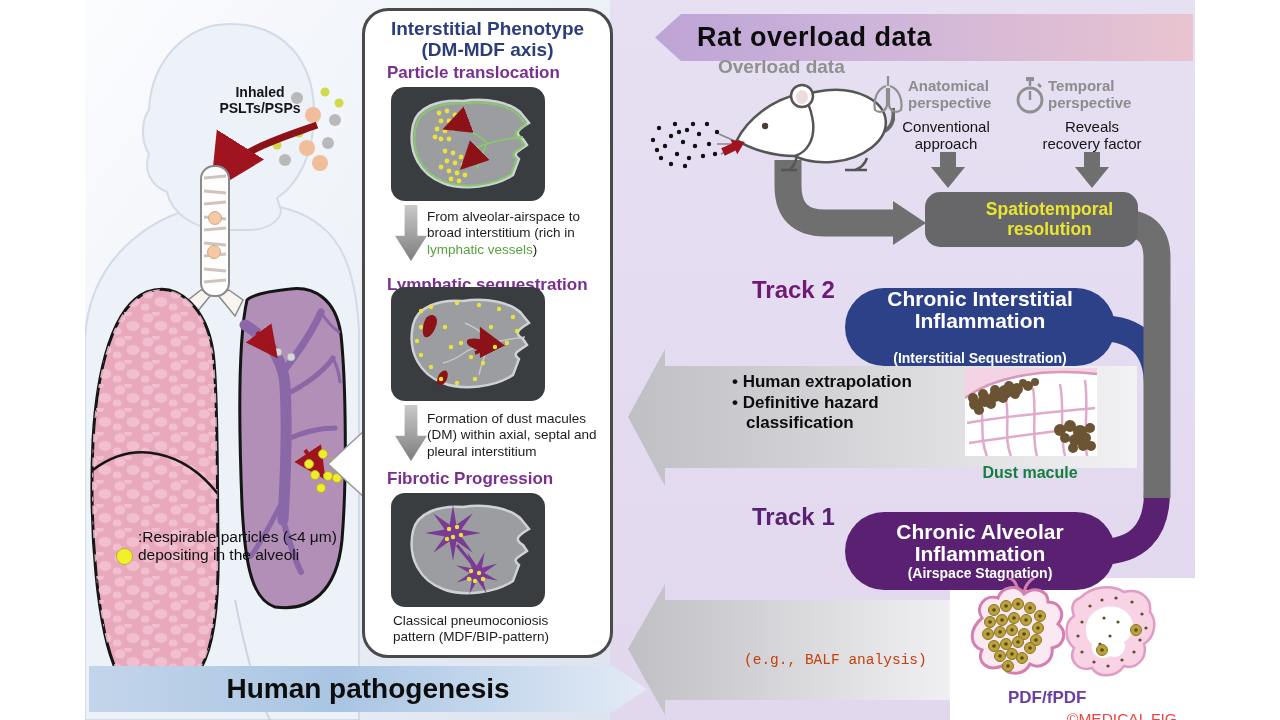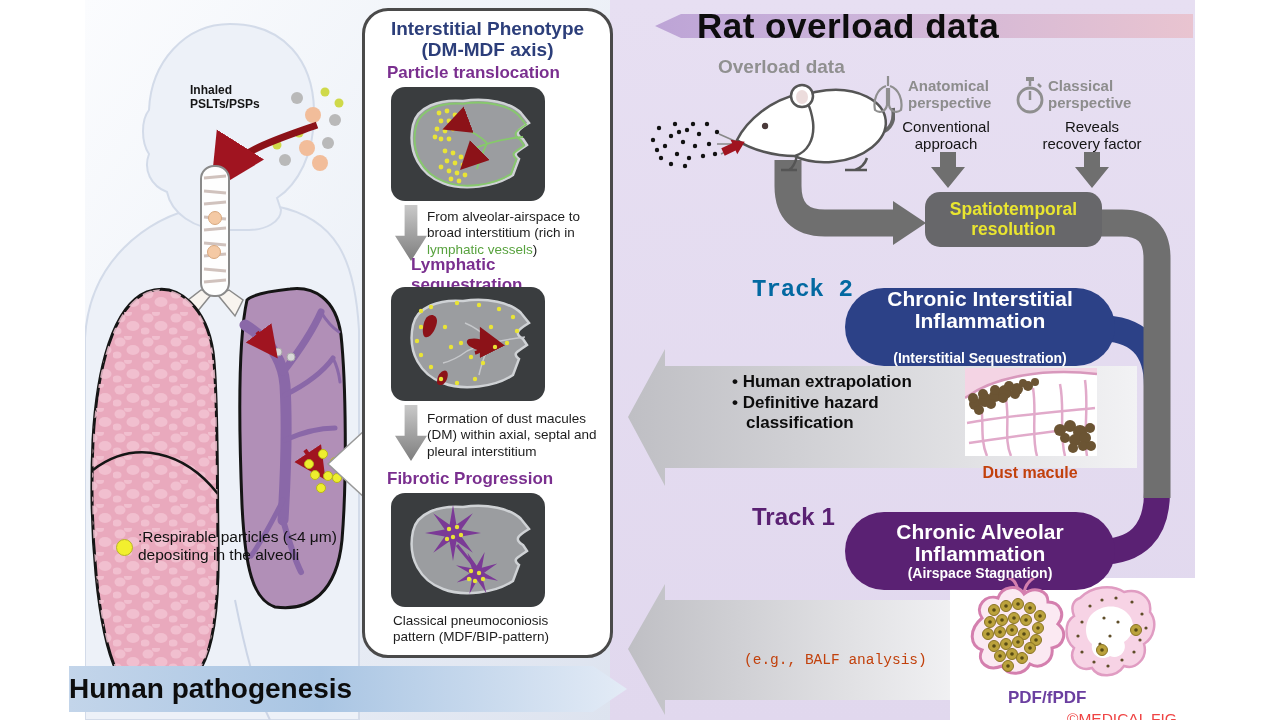--- a/index.html
+++ b/index.html
@@ -4,61 +4,61 @@
 <style>
   html,body{margin:0;padding:0;background:#ffffff;font-family:"Liberation Sans",sans-serif;}
   #stage{position:relative;width:1280px;height:720px;overflow:hidden;background:#ffffff;}
   .abs{position:absolute;}
   .ml{white-space:pre-line;}
   
   #bg-left{left:85px;top:0;width:525px;height:720px;z-index:1;}
   #bg-right{left:610px;top:0;width:585px;height:720px;z-index:1;}
   #white-br{left:950px;top:578px;width:245px;height:142px;background:#ffffff;z-index:2;}
   
-  #banner-rat{left:655px;top:14px;width:538px;height:24px;z-index:4;
+  #banner-rat{left:655px;top:14px;width:538px;height:47px;z-index:4;
     background:linear-gradient(90deg,#bda4d6 0%,#cbb3da 35%,#e9c4d0 100%);
     clip-path:polygon(26px 0,100% 0,100% 100%,26px 100%,0 50%);
     display:flex;align-items:center;padding-left:42px;box-sizing:border-box;
-    font-size:35px;font-weight:bold;color:#0d0d0d;letter-spacing:.5px;}
-  #banner-human{left:69px;top:666px;width:558px;height:46px;z-index:2;
+    font-size:27px;font-weight:bold;color:#0d0d0d;letter-spacing:.5px;}
+  #banner-human{left:89px;top:666px;width:558px;height:46px;z-index:2;
     background:linear-gradient(90deg,#c3d5ea 0%,#a9c5e3 45%,#e3ebf6 100%);
     clip-path:polygon(0 0,524px 0,558px 50%,524px 100%,0 100%);
-    display:flex;align-items:center;justify-content:flex-start;
+    display:flex;align-items:center;justify-content:center;
     font-size:28px;font-weight:bold;color:#0d0d0d;}
   
-  #inhaled{left:190px;top:84px;width:140px;text-align:left;font-size:12px;font-weight:600;color:#151515;line-height:1.15;z-index:4;}
-  #legend{left:116px;top:528px;width:260px;display:flex;gap:5px;z-index:4;align-items:center;}
+  #inhaled{left:190px;top:84px;width:140px;text-align:center;font-size:14px;font-weight:600;color:#151515;line-height:1.15;z-index:4;}
+  #legend{left:116px;top:528px;width:260px;display:flex;gap:5px;z-index:4;align-items:flex-end;}
   #legend .dot{width:15px;height:15px;border-radius:50%;background:#f2ef2e;border:1.5px solid #b8b32a;margin-top:2px;flex:none;}
   #legend .txt{font-size:15.5px;color:#111;line-height:1.18;}
   
   #panel{left:362px;top:8px;width:251px;height:650px;background:#ffffff;border:3px solid #4a4a4a;border-radius:26px;z-index:3;box-sizing:border-box;}
   #panel .t{position:absolute;left:0;top:8px;width:100%;text-align:center;font-size:19px;font-weight:bold;color:#2c3e7a;line-height:1.1;}
   #panel .h{position:absolute;font-size:17px;font-weight:bold;color:#7a2f8f;}
   #panel .cap{position:absolute;font-size:13.5px;color:#1c1c1c;line-height:1.22;}
   #panel .green{color:#58a23e;}
   .darrow{position:absolute;width:32px;height:56px;background:linear-gradient(#c9c9c9,#7e7e7e);
     clip-path:polygon(30% 0,70% 0,70% 55%,100% 55%,50% 100%,0 55%,30% 55%);}
   
   #overload-label{left:718px;top:56px;font-size:19px;font-weight:bold;color:#909090;z-index:4;}
   .persp-title{font-size:15px;font-weight:bold;color:#8d8d8d;line-height:1.1;z-index:4;}
   .persp-sub{font-size:15px;color:#141414;line-height:1.15;text-align:center;z-index:4;}
   #spatio{left:925px;top:192px;width:177px;height:55px;background:#67676a;border-radius:15px;z-index:4;
     display:flex;align-items:center;justify-content:center;text-align:center;
-    font-size:17.5px;font-weight:bold;color:#e9e530;line-height:1.12;}
+    font-size:17.5px;font-weight:bold;color:#e9e530;line-height:1.12;padding-left:36px;}
   .track-label{font-size:24px;font-weight:bold;z-index:4;}
   .pill{width:270px;height:78px;border-radius:39px;z-index:4;display:flex;flex-direction:column;align-items:center;justify-content:center;text-align:center;color:#fff;}
   .pill .pt{font-size:21px;font-weight:bold;line-height:1.04;}
   .pill .ps{font-size:14px;font-weight:bold;margin-top:1px;}
   #pill2{left:845px;top:288px;background:#2c4187;justify-content:space-between;}
   #pill1{left:845px;top:512px;background:#5a2173;}
   .blist{z-index:4;margin:0;padding:0;list-style:none;}
   .blist li{font-size:17px;font-weight:bold;color:#0d0d0d;line-height:1.22;padding-left:14px;text-indent:-14px;}
   .blist li::before{content:"• ";}
   #note1{left:744px;top:652px;font-size:14.5px;color:#c2410c;z-index:4;font-family:Liberation Mono, monospace;}
-  #dust-label{left:960px;top:464px;width:140px;text-align:center;font-size:16px;font-weight:bold;color:#c2410c;z-index:5;}
+  #dust-label{left:960px;top:464px;width:140px;text-align:center;font-size:16px;font-weight:bold;color:#15803d;z-index:5;}
   #pdf-label{left:1008px;top:688px;font-size:17px;font-weight:bold;color:#6b3fa0;z-index:5;}
   #credit{left:1067px;top:690px;font-size:15.5px;color:#ef4444;z-index:5;margin-top:20px;}
   svg{display:block;}
   .z4{z-index:4;}
 </style>
 </head>
 <body>
 
 <div id="stage">
 
@@ -246,21 +246,21 @@
           <circle cx="50" cy="80" r="2.4"></circle>
           <circle cx="74" cy="88" r="2.4"></circle>
           <circle cx="60" cy="92" r="2.4"></circle>
           <circle cx="68" cy="94" r="2.4"></circle>
       </g>
       <path d="M 74 34 L 58 40" stroke="#8c1218" stroke-width="3.5" marker-end="url(#ra-1)"></path>
       <path d="M 88 64 L 74 78" stroke="#8c1218" stroke-width="3.5" marker-end="url(#ra-1)"></path>
     </svg>
     <div class="darrow" style="left:30px;top:194px;"></div>
     <div class="cap" style="left:62px;top:198px;width:178px;"><span>From alveolar-airspace to broad interstitium (rich in </span><span class="green">lymphatic vessels</span><span>)</span></div>
-    <div class="h" style="left:22px;top:244px;margin-left:24px;">Lymphatic sequestration</div>
+    <div class="h" style="left:22px;top:264px;">Lymphatic sequestration</div>
     <svg class="abs" style="left:26px;top:276px;" width="154" height="114" viewBox="0 0 154 114">
       <defs>
           <marker id="ra-2" markerWidth="9" markerHeight="9" refX="6" refY="4" orient="auto">
             <path d="M0,0 L8,4 L0,8 z" fill="#8c1218"></path>
           </marker>
         </defs>
       <rect x="0" y="0" width="154" height="114" rx="14" fill="#3a3d3f"></rect>
       <path d="M 22 38 C 26 20 48 12 72 14 C 96 10 120 16 130 26 L 138 36 C 128 42 122 46 132 52 L 136 58 C 128 64 120 66 128 72 L 122 88 C 104 100 72 104 52 96 C 30 88 16 66 22 38 Z" fill="#9b9da0" stroke="#cfd2d5" stroke-width="2.5"></path>
       <g stroke="#c6c8cb" stroke-width="1.5" fill="none">
         <path d="M 134 50 C 104 54 88 58 76 64"></path>
@@ -383,29 +383,29 @@
   <div class="abs persp-sub ml" style="left:888px;top:118px;width:116px;">Conventional
 approach</div>
 
   <svg class="abs z4" style="left:1014px;top:76px;" width="32" height="40" viewBox="0 0 32 40">
     <rect x="12" y="1" width="8" height="4" fill="#8f8f8f"></rect>
     <line x1="16" y1="5" x2="16" y2="10" stroke="#8f8f8f" stroke-width="2.5"></line>
     <line x1="24" y1="8" x2="27" y2="11" stroke="#8f8f8f" stroke-width="2.5"></line>
     <circle cx="16" cy="24" r="12" stroke="#8f8f8f" stroke-width="2.8" fill="none"></circle>
     <line x1="16" y1="24" x2="16" y2="15" stroke="#8f8f8f" stroke-width="2.5"></line>
   </svg>
-  <div class="abs persp-title ml" style="left:1048px;top:78px;">Classical
+  <div class="abs persp-title ml" style="left:1048px;top:78px;">Temporal
 perspective</div>
   <div class="abs persp-sub ml" style="left:1030px;top:118px;width:124px;">Reveals
 recovery factor</div>
 
   <div id="spatio" class="abs ml">Spatiotemporal
 resolution</div>
 
-  <div class="abs track-label" style="left:752px;top:276px;color:#0369a1;font-family:Liberation Mono, monospace;">Track 2</div>
+  <div class="abs track-label" style="left:752px;top:276px;color:#701a75;">Track 2</div>
   <div id="pill2" class="abs pill">
     <div class="pt ml">Chronic Interstitial
 Inflammation</div>
     <div class="ps">(Interstitial Sequestration)</div>
   </div>
   <ul class="abs blist" style="left:732px;top:372px;width:228px;">
     <li>Human extrapolation</li>
     <li>Definitive hazard classification</li>
   </ul>
   <svg class="abs z4" style="left:965px;top:368px;" width="132" height="88" viewBox="0 0 132 88">

